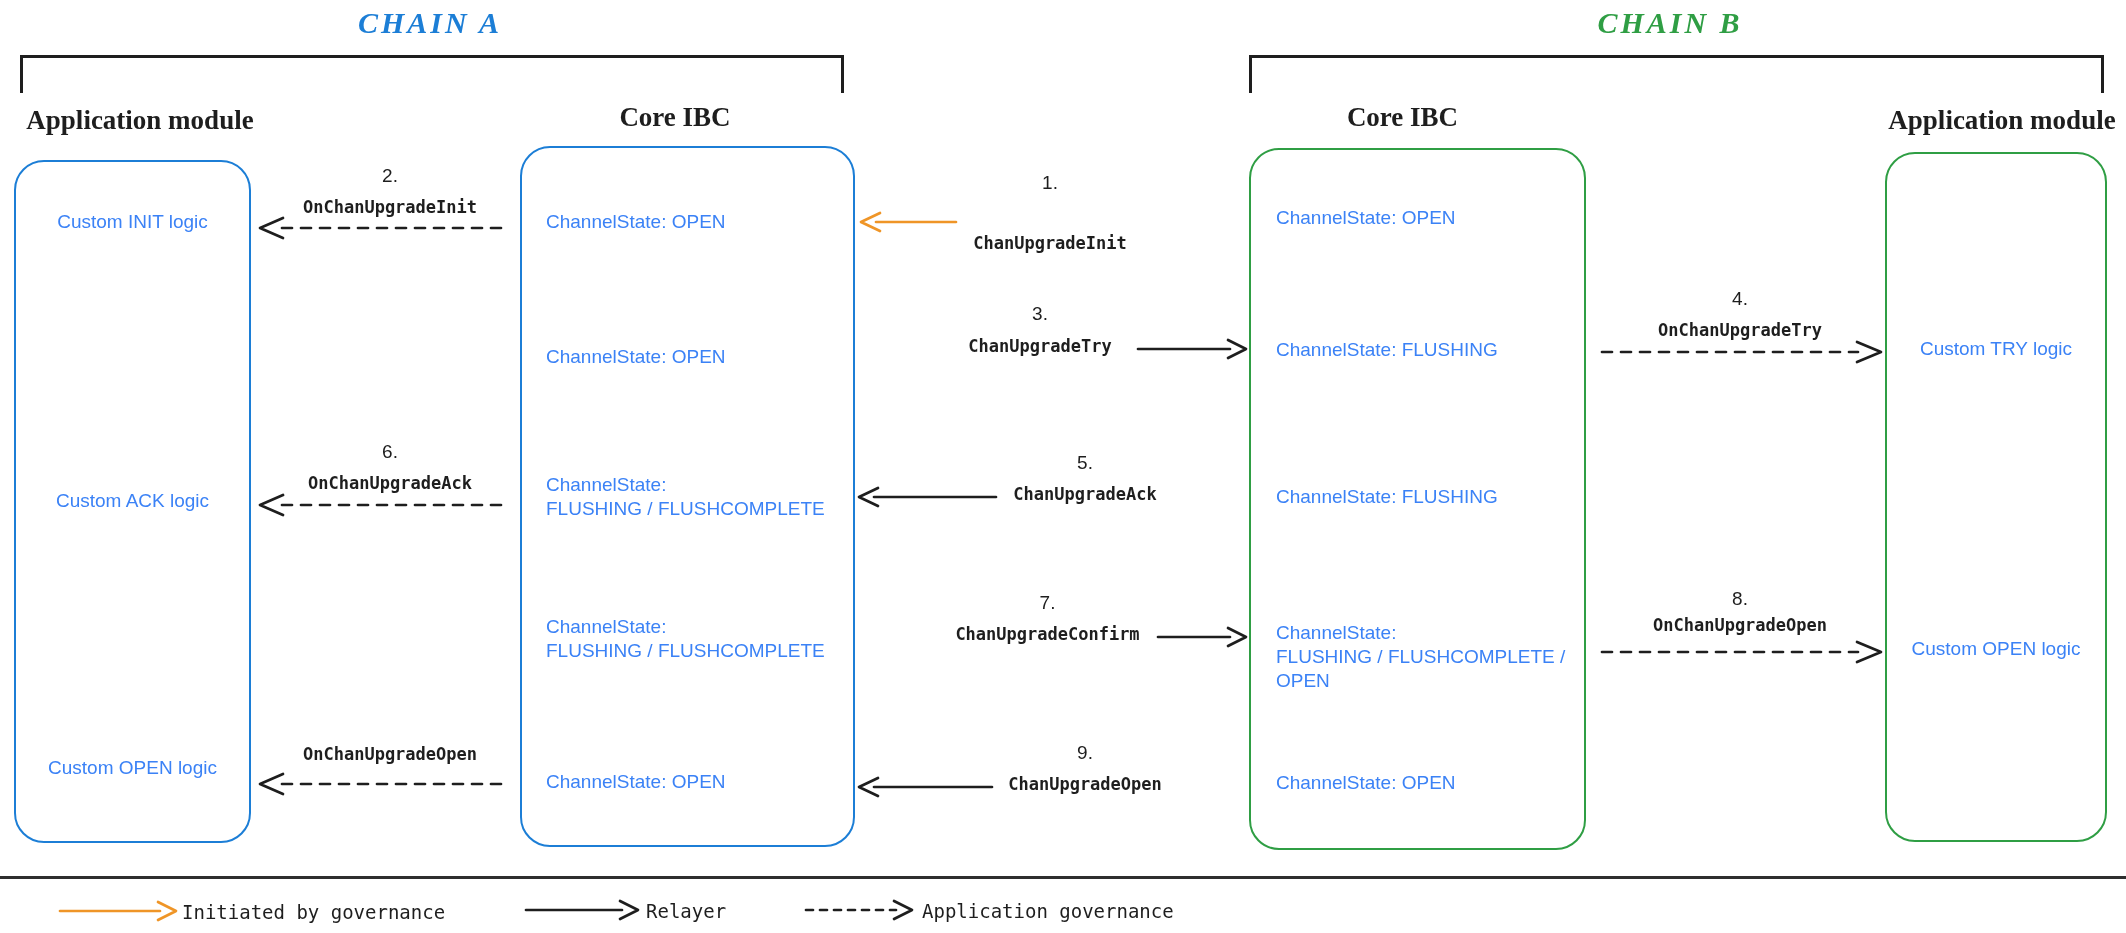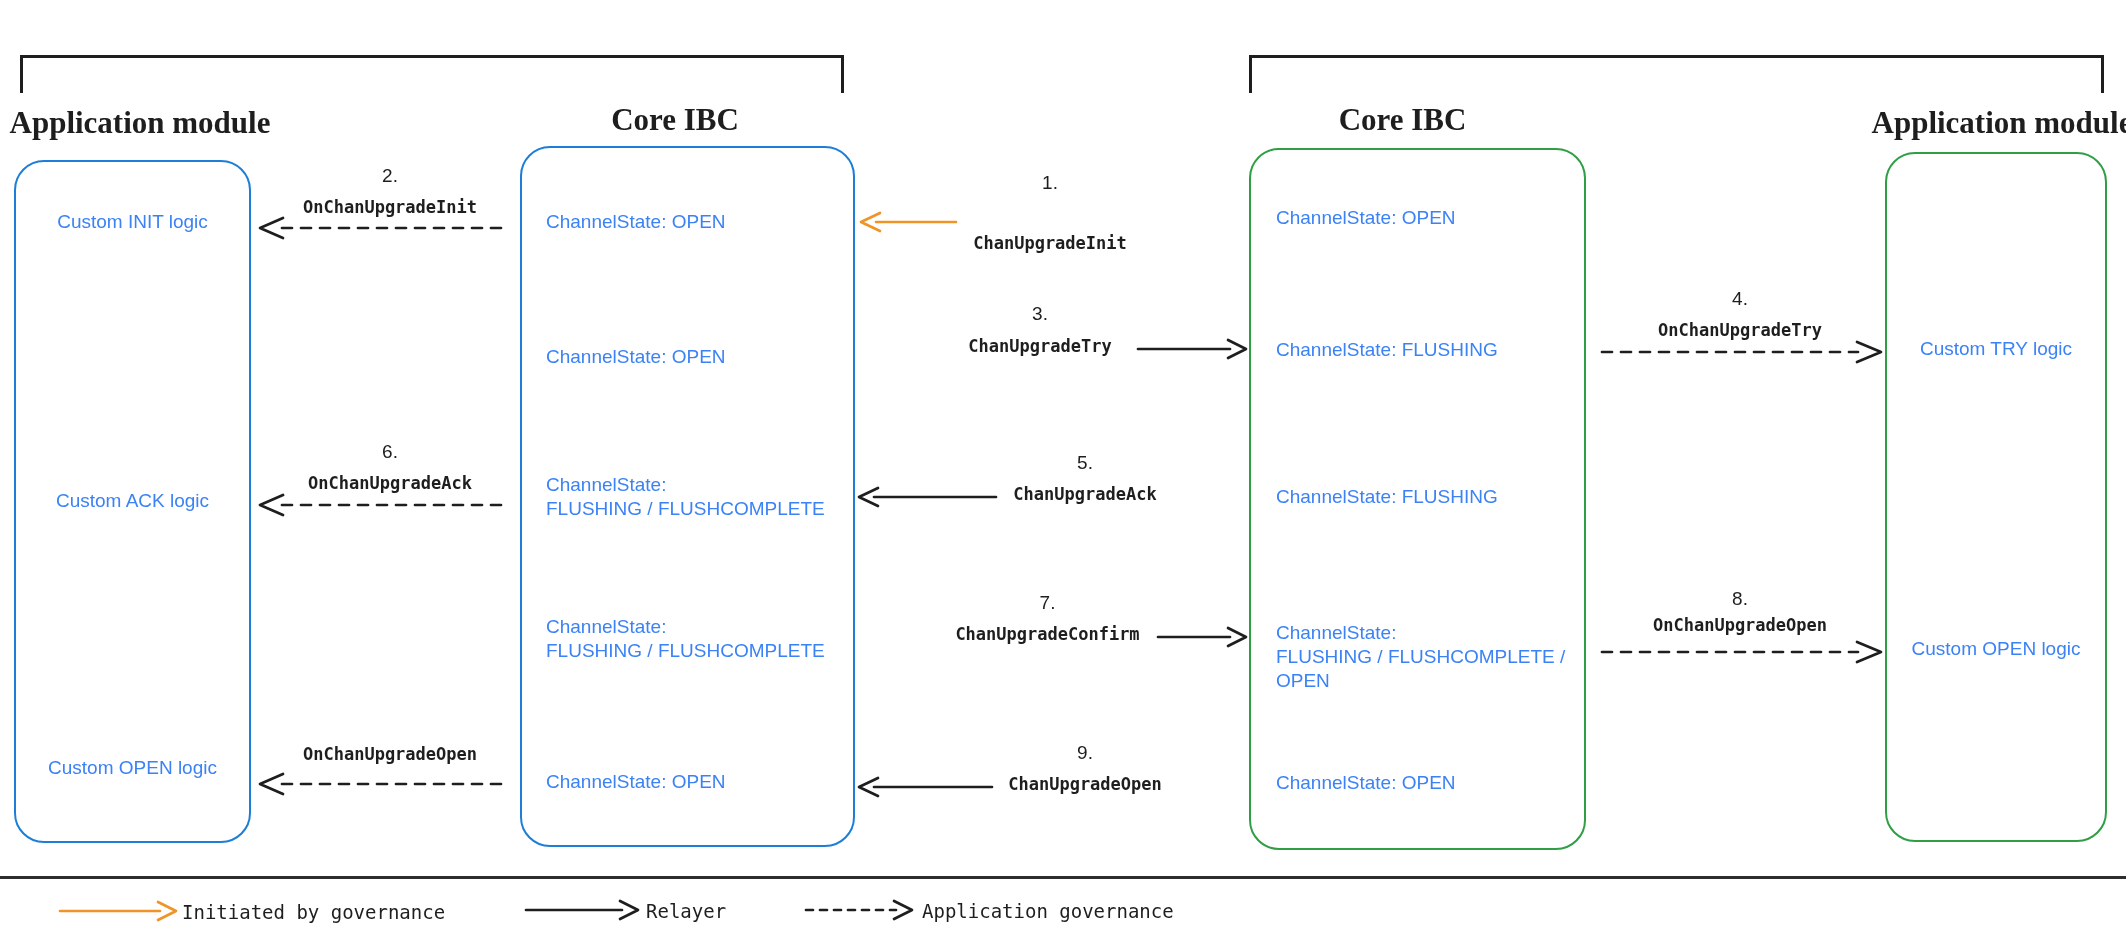--- a/index.html
+++ b/index.html
@@ -30,21 +30,21 @@
     color: #1e1e1e;
     text-align: center;
   }
   .chain-title {
     font-size: 30px;
     font-style: italic;
     letter-spacing: 3px;
   }
   .chain-a-color { color: var(--blue); }
   .chain-b-color { color: var(--green); }
-  .col-title { font-size: 31px; }
+  .col-title { font-size: 27px; }
   .box {
     position: absolute;
     border: 2.6px solid;
     border-radius: 30px;
     background: #fff;
   }
   .blue-b { border-color: var(--blue); }
   .green-b { border-color: var(--green); }
   .btext {
     position: absolute;
@@ -97,20 +97,22 @@
   }
 </style>
 </head>
 <body>
 
 <div id="canvas">
 
   <div class="bracket" style="left:20px; top:55px; width:824px; height:38px;"></div>
   <div class="bracket" style="left:1249px; top:55px; width:855px; height:38px;"></div>
 
+  <div class="hand-title chain-title chain-a-color" style="left:280px; top:6px; width:300px;">CHAIN A</div>
+  <div class="hand-title chain-title chain-b-color" style="left:1520px; top:6px; width:300px;">CHAIN B</div>
 
   <div class="hand-title col-title" style="left:5px; top:105px; width:270px;">Application module</div>
   <div class="hand-title col-title" style="left:545px; top:102px; width:260px;">Core IBC</div>
   <div class="hand-title col-title" style="left:1270px; top:102px; width:265px;">Core IBC</div>
   <div class="hand-title col-title" style="left:1862px; top:105px; width:280px;">Application module</div>
 
   <div class="box blue-b" style="left:14px;   top:160px; width:237px; height:683px;"></div>
   <div class="box blue-b" style="left:520px;  top:146px; width:335px; height:701px;"></div>
   <div class="box green-b" style="left:1249px; top:148px; width:337px; height:702px;"></div>
   <div class="box green-b" style="left:1885px; top:152px; width:222px; height:690px;"></div>

